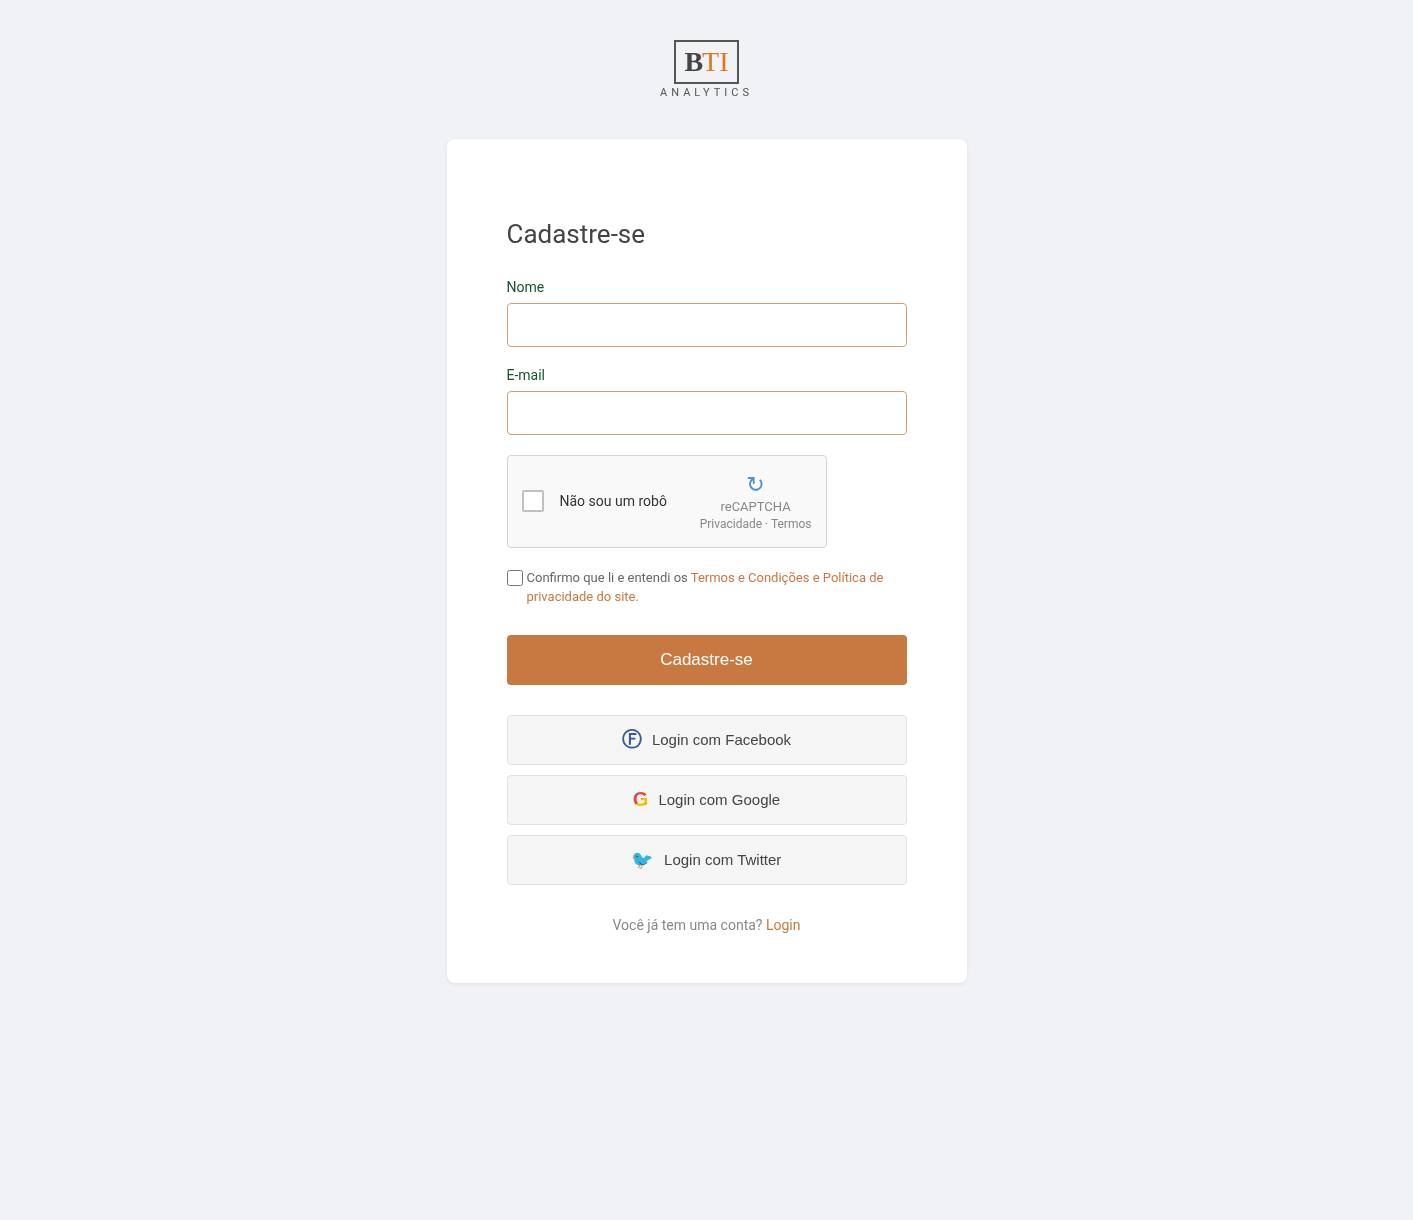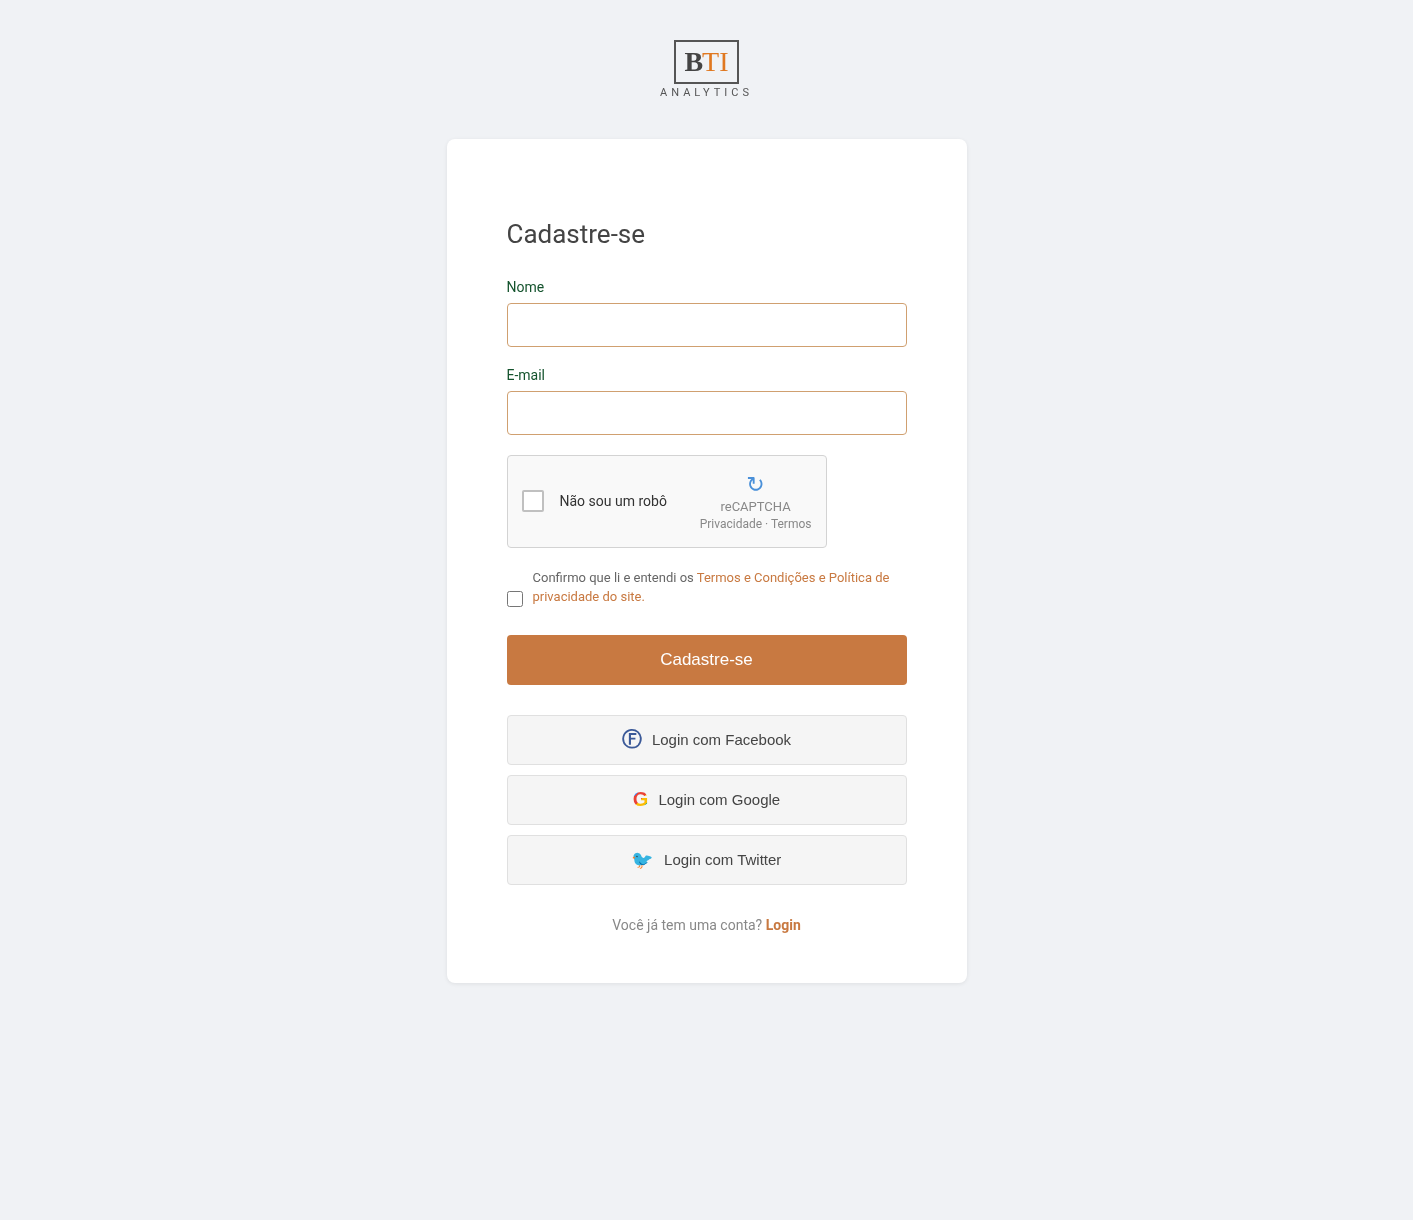--- a/index.html
+++ b/index.html
@@ -106,22 +106,22 @@
     }
 
     .recaptcha-links {
       font-size: 12px;
       color: #888;
       text-align: left;
     }
 
     .terms-row {
       display: flex;
-      align-items: flex-end;
-      gap: 10px;
+      align-items: flex-start;
+      gap: 4px;
       margin-bottom: 28px;
     }
 
     .terms-checkbox {
       width: 16px;
       height: 16px;
       border: 1.5px solid #b0b0b0;
       border-radius: 2px;
       background: #fff;
       flex-shrink: 0;
@@ -186,21 +186,20 @@
     .login-footer {
       margin-top: 32px;
       text-align: center;
       font-size: 14px;
       color: #888;
     }
 
     .login-link {
       color: #c87941;
       text-decoration: none;
-      font-weight: bold;
     }
 
     .g-letter {
       background: linear-gradient(135deg, #4285f4 25%, #ea4335 25%, #ea4335 50%, #fbbc04 50%, #fbbc04 75%, #34a853 75%);
       -webkit-background-clip: text;
       -webkit-text-fill-color: transparent;
       background-clip: text;
       font-size: 20px;
       font-weight: bold;
     }

